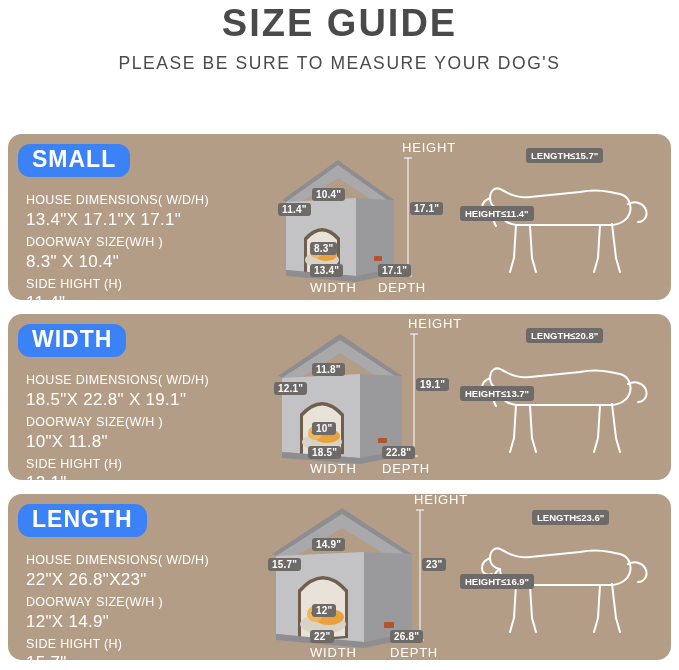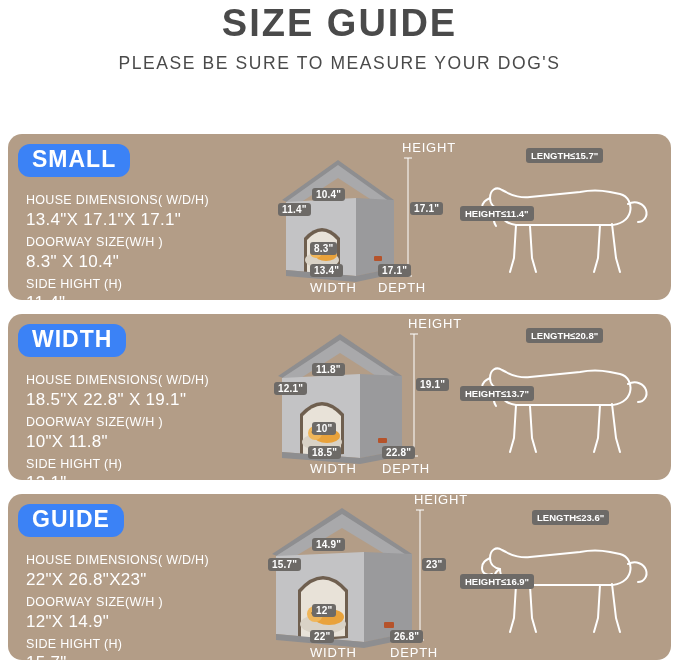--- a/index.html
+++ b/index.html
@@ -277,21 +277,21 @@
         <path d="M168,62 C176,58 184,62 186,68 C188,74 184,80 178,80"></path>
       </g>
     </svg>
     <div class="dog-callout" style="left:66px; top:6px;">LENGTH≤20.8"</div>
     <div class="dog-callout" style="left:0px; top:64px;">HEIGHT≤13.7"</div>
   </div>
 </div>
 
 <div class="panel" id="panel-large">
 
-  <div class="size-pill">GUIDE</div>
+  <div class="size-pill">LENGTH</div>
 
   <div class="specs">
     <div class="spec-label first">HOUSE DIMENSIONS( W/D/H)</div>
     <div class="spec-value">22"X 26.8"X23"</div>
     <div class="spec-label">DOORWAY SIZE(W/H )</div>
     <div class="spec-value">12"X 14.9"</div>
     <div class="spec-label">SIDE HIGHT (H)</div>
     <div class="spec-value">15.7"</div>
   </div>
 

